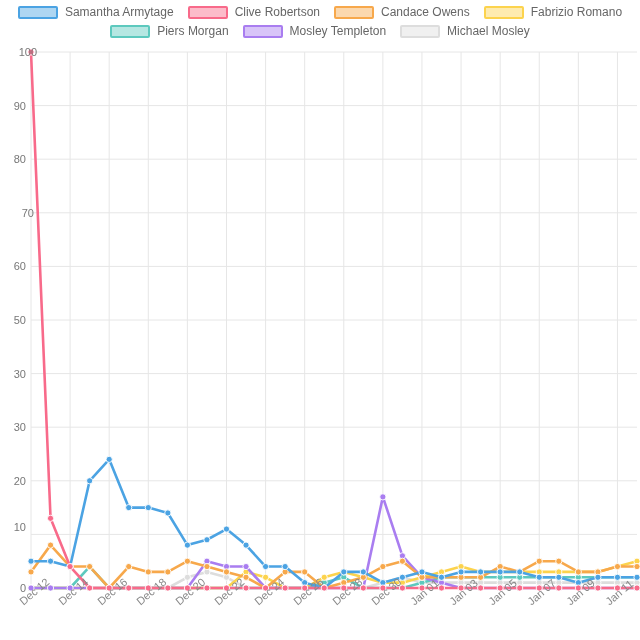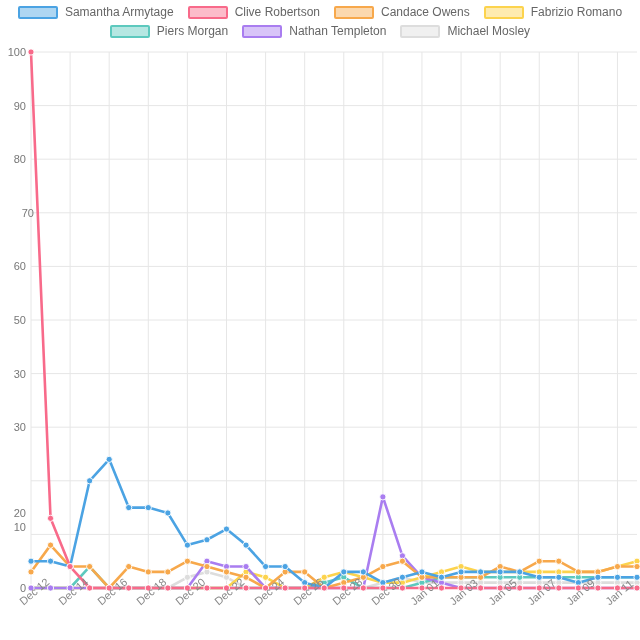--- a/index.html
+++ b/index.html
@@ -107,21 +107,21 @@
           <span class="legend-label">Fabrizio Romano</span>
         </div>
       </div>
       <div class="legend-row">
         <div class="legend-item">
           <span class="legend-swatch" style="border-color: rgb(93, 201, 190); background: rgba(93, 201, 190, 0.45);"></span>
           <span class="legend-label">Piers Morgan</span>
         </div>
         <div class="legend-item">
           <span class="legend-swatch" style="border-color: rgb(169, 125, 240); background: rgba(169, 125, 240, 0.45);"></span>
-          <span class="legend-label">Nathan Templeton</span>
+          <span class="legend-label">Mosley Templeton</span>
         </div>
         <div class="legend-item">
           <span class="legend-swatch" style="border-color: rgb(221, 221, 221); background: rgba(221, 221, 221, 0.45);"></span>
           <span class="legend-label">Michael Mosley</span>
         </div>
       </div>
     </div>
 
   <div id="plot-area">
       <svg width="640" height="640" style="position: absolute; left: 0px; top: 0px;">
@@ -395,29 +395,29 @@
           <circle cx="539.26" cy="588.00" r="3.1" fill="#F86A8A" stroke="#ffffff" stroke-width="0.9"></circle>
           <circle cx="558.81" cy="588.00" r="3.1" fill="#F86A8A" stroke="#ffffff" stroke-width="0.9"></circle>
           <circle cx="578.35" cy="588.00" r="3.1" fill="#F86A8A" stroke="#ffffff" stroke-width="0.9"></circle>
           <circle cx="597.90" cy="588.00" r="3.1" fill="#F86A8A" stroke="#ffffff" stroke-width="0.9"></circle>
           <circle cx="617.45" cy="588.00" r="3.1" fill="#F86A8A" stroke="#ffffff" stroke-width="0.9"></circle>
           <circle cx="637.00" cy="588.00" r="3.1" fill="#F86A8A" stroke="#ffffff" stroke-width="0.9"></circle>
         </g>
       </svg>
       <div class="y-tick-label" style="left: 0px; top: 588px;">0</div>
       <div class="y-tick-label" style="left: 0px; top: 527px;">10</div>
-      <div class="y-tick-label" style="left: 0px; top: 480.8px; margin-top: 32px;">20</div>
+      <div class="y-tick-label" style="left: 0px; top: 480.8px;">20</div>
       <div class="y-tick-label" style="left: 0px; top: 427.2px;">30</div>
       <div class="y-tick-label" style="left: 0px; top: 373.6px;">30</div>
       <div class="y-tick-label" style="left: 0px; top: 320px;">50</div>
       <div class="y-tick-label" style="left: 0px; top: 266.4px;">60</div>
       <div class="y-tick-label" style="left: 8px; top: 212.8px;">70</div>
       <div class="y-tick-label" style="left: 0px; top: 159.2px;">80</div>
       <div class="y-tick-label" style="left: 0px; top: 105.6px;">90</div>
-      <div class="y-tick-label" style="left: 0px; top: 52px;">100</div>
+      <div class="y-tick-label" style="left: 11px; top: 52px;">100</div>
       <div class="x-tick-label" style="left: 17px; top: 598px;">Dec 12</div>
       <div class="x-tick-label" style="left: 56.0968px; top: 598px;">Dec 14</div>
       <div class="x-tick-label" style="left: 95.1935px; top: 598px;">Dec 16</div>
       <div class="x-tick-label" style="left: 134.29px; top: 598px;">Dec 18</div>
       <div class="x-tick-label" style="left: 173.387px; top: 598px;">Dec 20</div>
       <div class="x-tick-label" style="left: 212.484px; top: 598px;">Dec 22</div>
       <div class="x-tick-label" style="left: 251.581px; top: 598px;">Dec 24</div>
       <div class="x-tick-label" style="left: 290.677px; top: 598px;">Dec 26</div>
       <div class="x-tick-label" style="left: 329.774px; top: 598px;">Dec 28</div>
       <div class="x-tick-label" style="left: 368.871px; top: 598px;">Dec 30</div>

